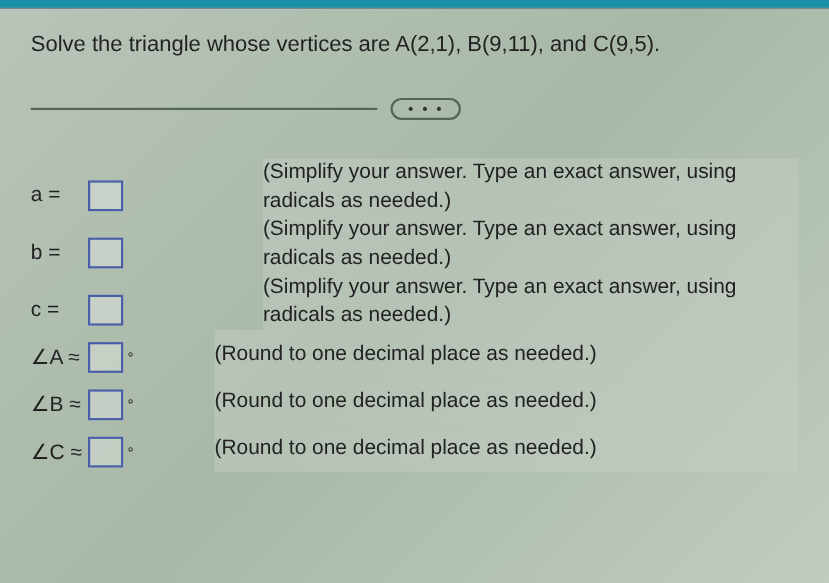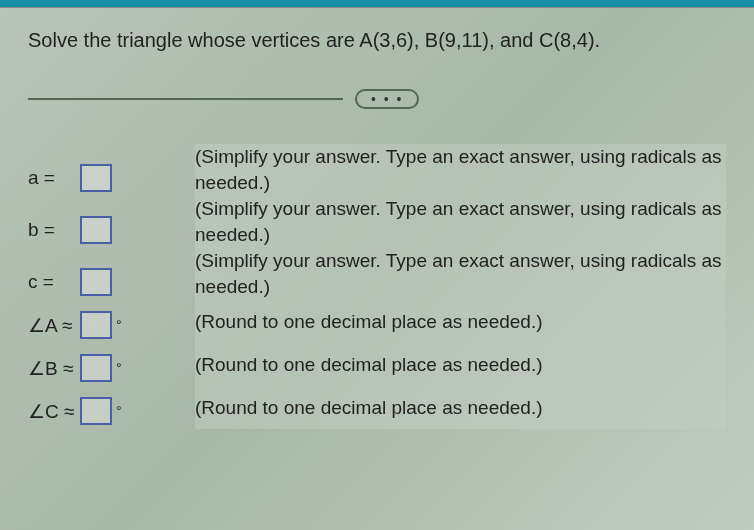--- a/index.html
+++ b/index.html
@@ -99,35 +99,36 @@
     .hint-text {
       font-size: 19px;
       color: #222;
       line-height: 1.35;
       background: rgba(200, 210, 200, 0.4);
     }
     .hint-simplify {
       height: 52px;
       display: flex;
       align-items: center;
+      margin-left: 44px;
     }
     .hint-round {
       height: 43px;
       display: flex;
       align-items: center;
     }
     .right-column .hint-simplify:nth-child(1) { margin-top: 0; }
   </style>
 </head>
 <body>
 
 <div class="top-bar"></div>
 
 <div class="content">
-  <div class="question-text">Solve the triangle whose vertices are A(3,6), B(9,11), and C(8,4).</div>
+  <div class="question-text">Solve the triangle whose vertices are A(2,1), B(9,11), and C(9,5).</div>
 
   <div class="divider-container">
     <div class="divider-line"></div>
     <button class="ellipsis-btn">• • •</button>
   </div>
 
   <div class="answers-container">
     <div class="left-column">
 
       <div class="answer-row" style="margin-top:9px;">

